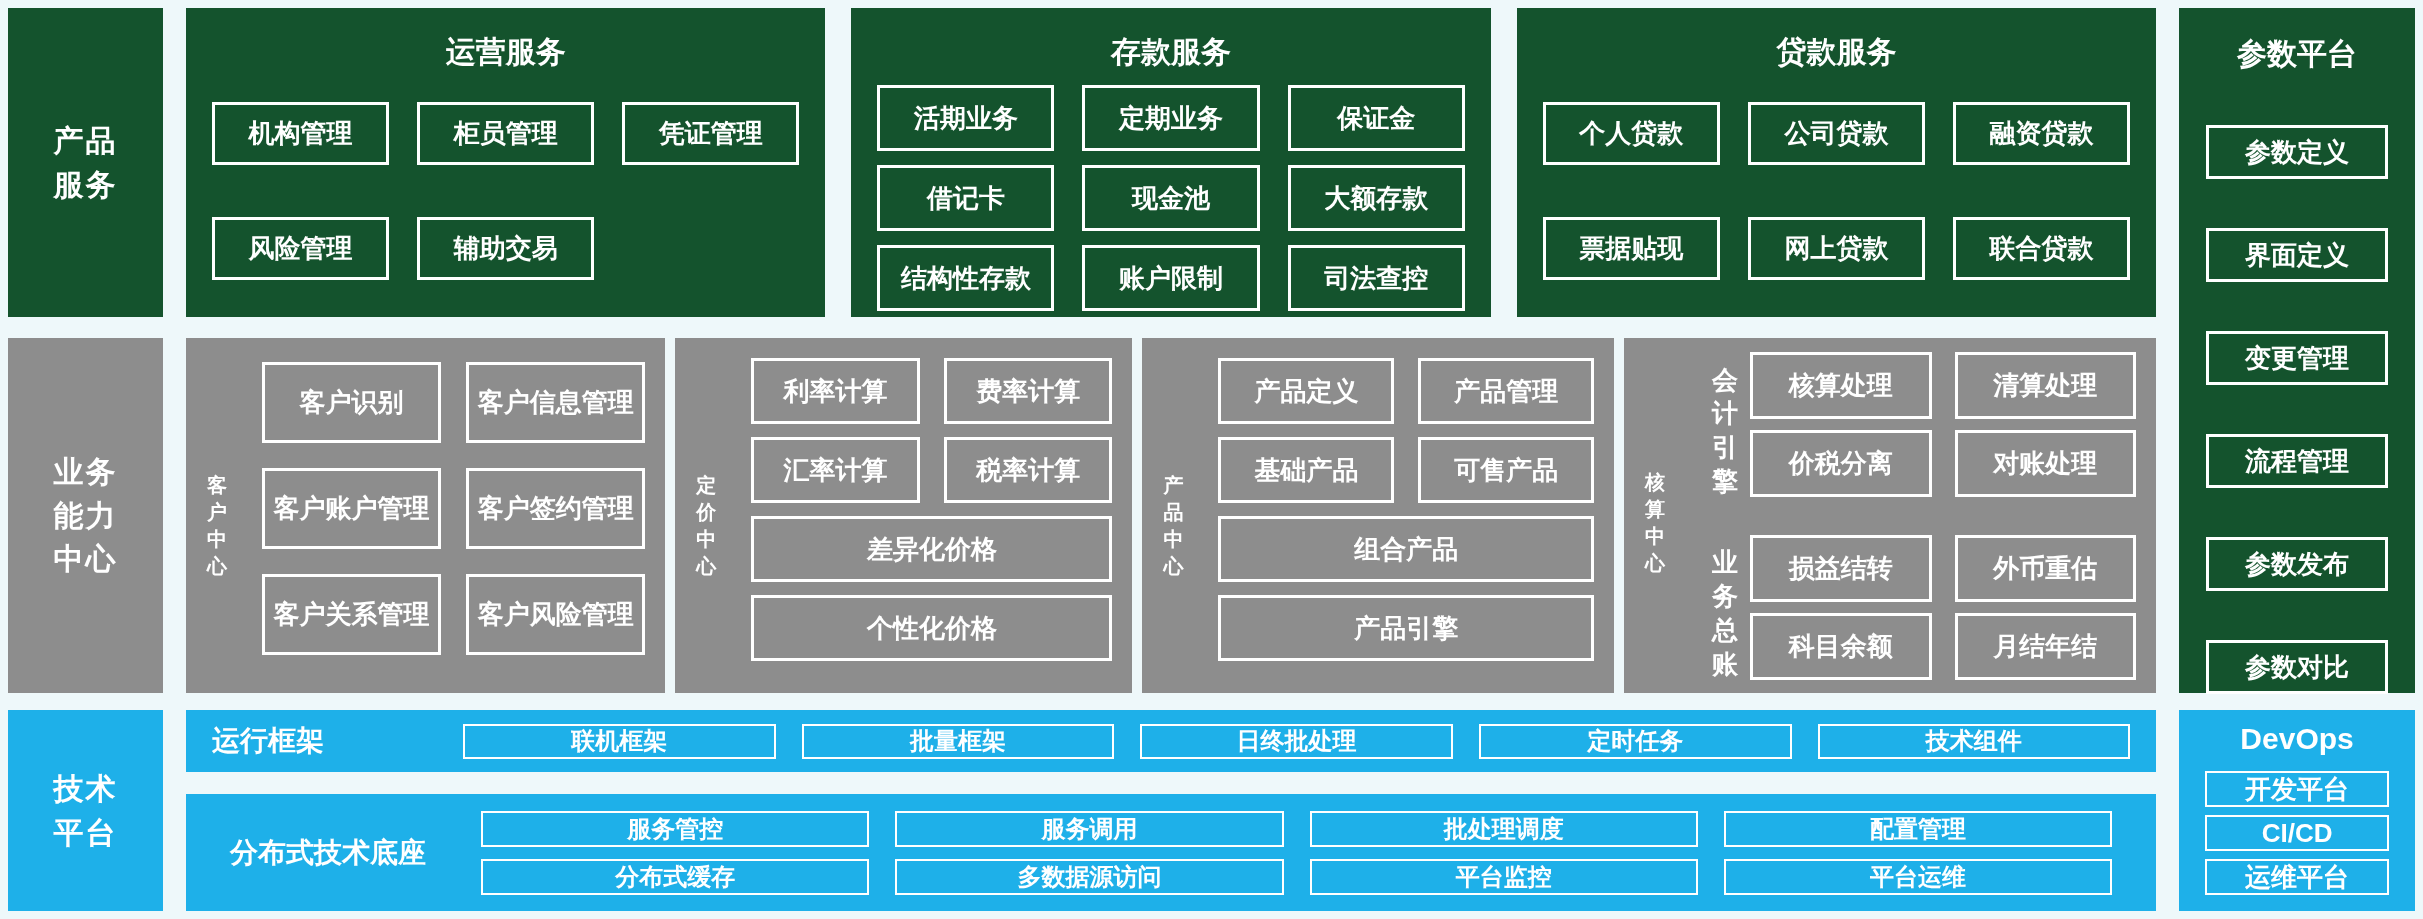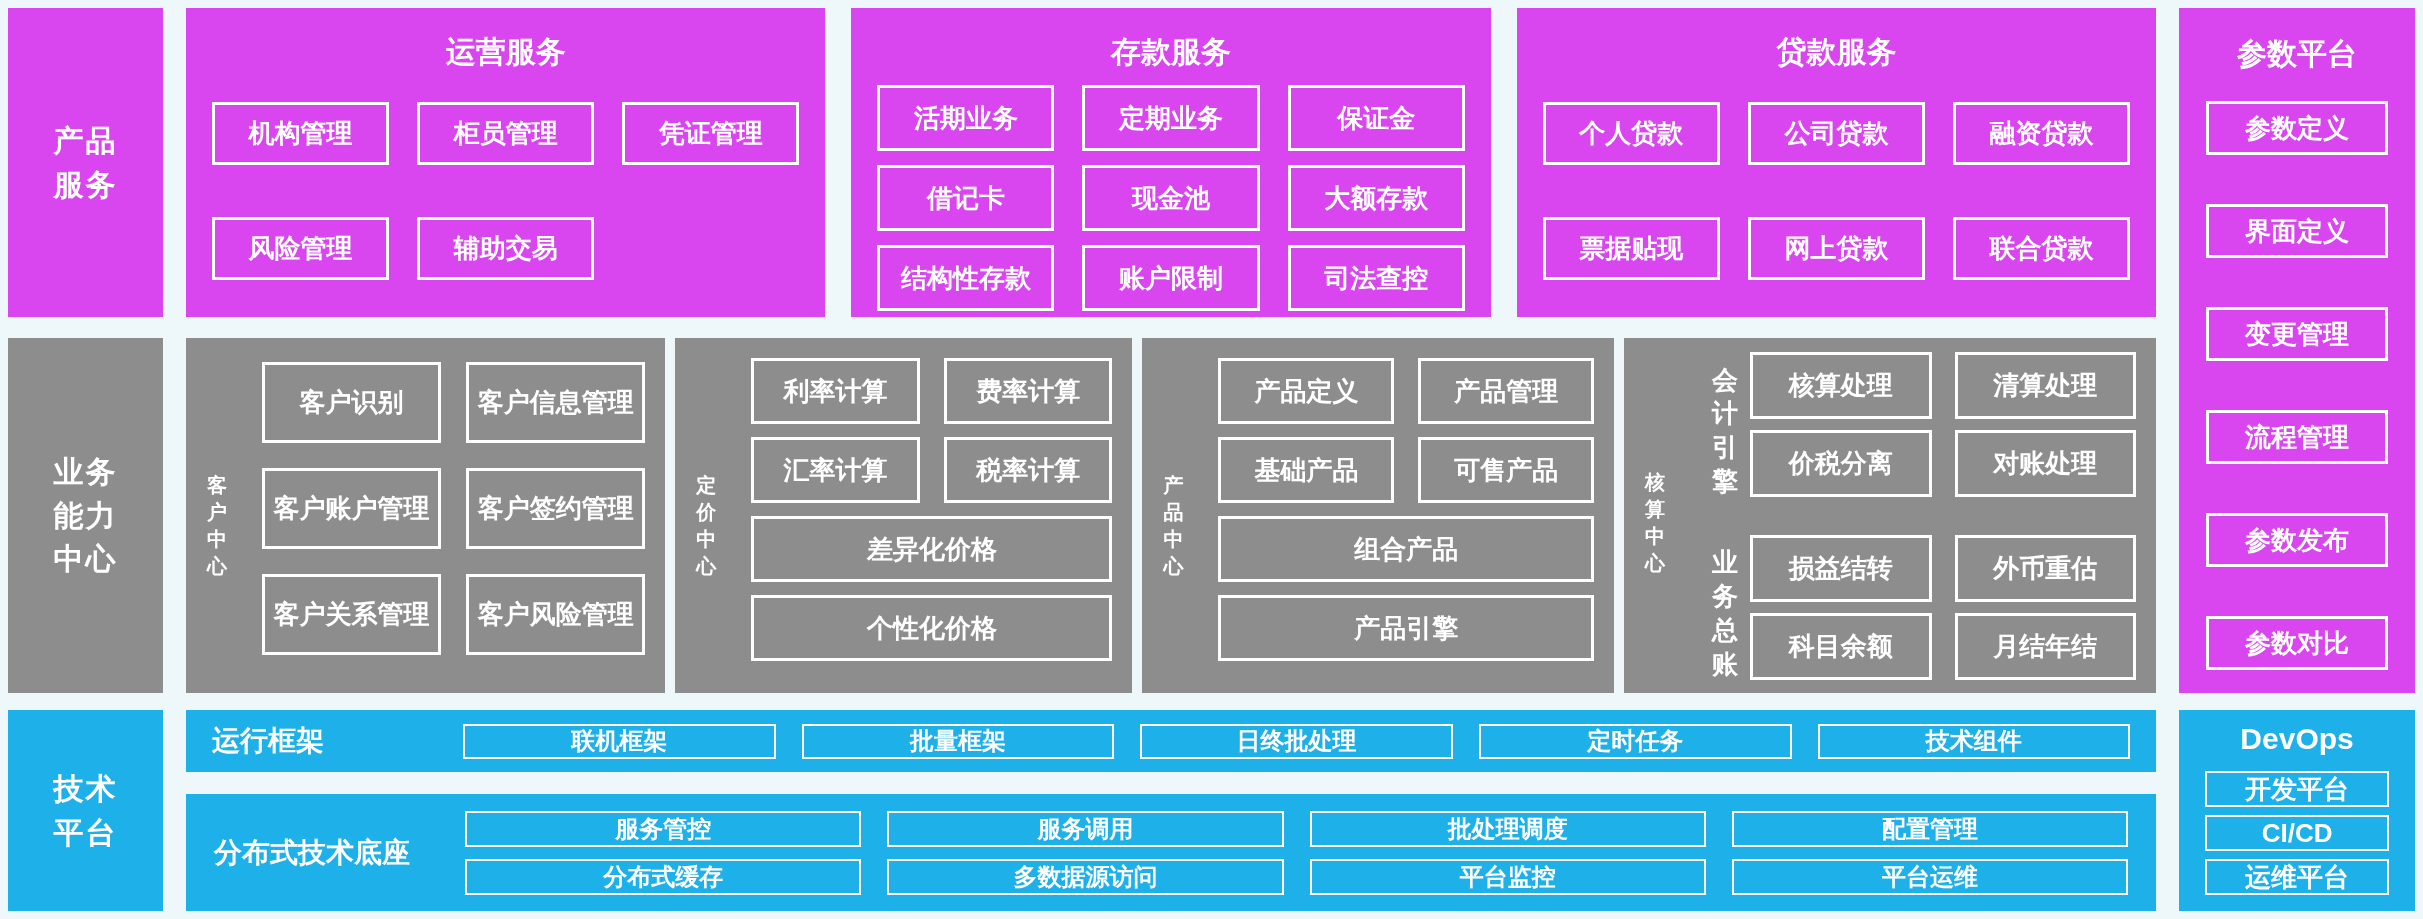--- a/index.html
+++ b/index.html
@@ -5,21 +5,21 @@
   html,body{margin:0;padding:0;background:#eef8fa;}
   *{box-sizing:border-box;}
   body{font-family:"Liberation Sans","DejaVu Sans",sans-serif;}
   .canvas{width:2423px;height:919px;background:#eef8fa;padding:8px;display:flex;gap:23px;color:#fff;font-weight:bold;}
   .main-col{width:2149px;display:flex;flex-direction:column;}
   .right-col{width:236px;display:flex;flex-direction:column;}
   .row{display:flex;gap:23px;}
   .row-product{height:309px;margin-bottom:21px;}
   .row-capability{height:355px;margin-bottom:17px;}
   .row-tech{height:201px;}
-  .teal{background:#d946ef;}
+  .teal{background:#14532d;}
   .gray{background:#8d8d8d;}
   .blue{background:#1eb0e9;}
   .side-label{width:155px;display:flex;align-items:center;justify-content:center;flex:0 0 155px;}
   .side-label span{display:block;width:68px;font-size:30px;line-height:1.45;word-break:break-all;text-align:center;letter-spacing:2px;}
   .sections{flex:1;display:flex;gap:26px;}
   .sections-cap{flex:1;display:flex;gap:10px;}
   .panel{position:relative;}
   .sec{flex:1;display:flex;flex-direction:column;padding:0 26px;}
   .sec h2{margin:26px 0 0;text-align:center;font-size:30px;line-height:1.2;font-weight:bold;}
   .grid3{display:grid;grid-template-columns:repeat(3,1fr);column-gap:28px;align-content:start;}
@@ -35,31 +35,31 @@
   .grid2{flex:1;display:grid;grid-template-columns:repeat(2,1fr);align-content:start;}
   .g-customer{column-gap:18px;row-gap:25px;grid-auto-rows:81px;margin-top:4px;gap:25px;}
   .g-price{column-gap:24px;row-gap:13px;grid-auto-rows:66px;}
   .wide2{grid-column:span 2;}
   .acct{display:flex;padding:14px 20px 0 0;}
   .acct-groups{flex:1;display:flex;flex-direction:column;gap:24px;}
   .acct-group{display:flex;flex:1;}
   .g-acct{column-gap:23px;row-gap:11px;grid-auto-rows:67px;}
   .param-panel{height:685px;margin-bottom:17px;display:flex;flex-direction:column;padding:0 27px;}
   .param-panel h2{margin:26px 0 0;text-align:center;font-size:30px;font-weight:bold;}
-  .param-stack{margin-top:26px;display:flex;flex-direction:column;gap:49px;}
+  .param-stack{margin-top:50px;display:flex;flex-direction:column;gap:49px;}
   .param-stack .box{height:54px;}
   .devops-panel{height:201px;display:flex;flex-direction:column;padding:0 26px;}
   .devops-panel h2{margin:12px 0 0;text-align:center;font-size:30px;font-weight:bold;}
   .devops-stack{margin-top:15px;display:flex;flex-direction:column;gap:8px;}
   .devops-stack .box{height:36px;border-width:2px;font-size:26px;}
   .tech-right{flex:1;display:flex;flex-direction:column;gap:22px;}
   .runtime-row{height:62px;display:flex;align-items:center;padding:0 26px;gap:26px;}
   .h-label{flex:0 0 225px;font-size:28px;}
   .runtime-row .box{flex:1;height:35px;border-width:2px;font-size:24px;}
-  .dist-row{flex:1;display:flex;align-items:center;padding:0 28px;gap:26px;}
+  .dist-row{flex:1;display:flex;align-items:center;padding:0 44px;gap:26px;}
   .dist-row .reg-box{flex:1;height:85px;border-width:2px;font-size:24px;}
   .pair-col{flex:1;display:flex;flex-direction:column;gap:12px;}
   .pair-col .box{height:36px;border-width:2px;font-size:24px;}
 </style>
 </head>
 <body>
 
 <div class="canvas">
   <div class="main-col">
 

